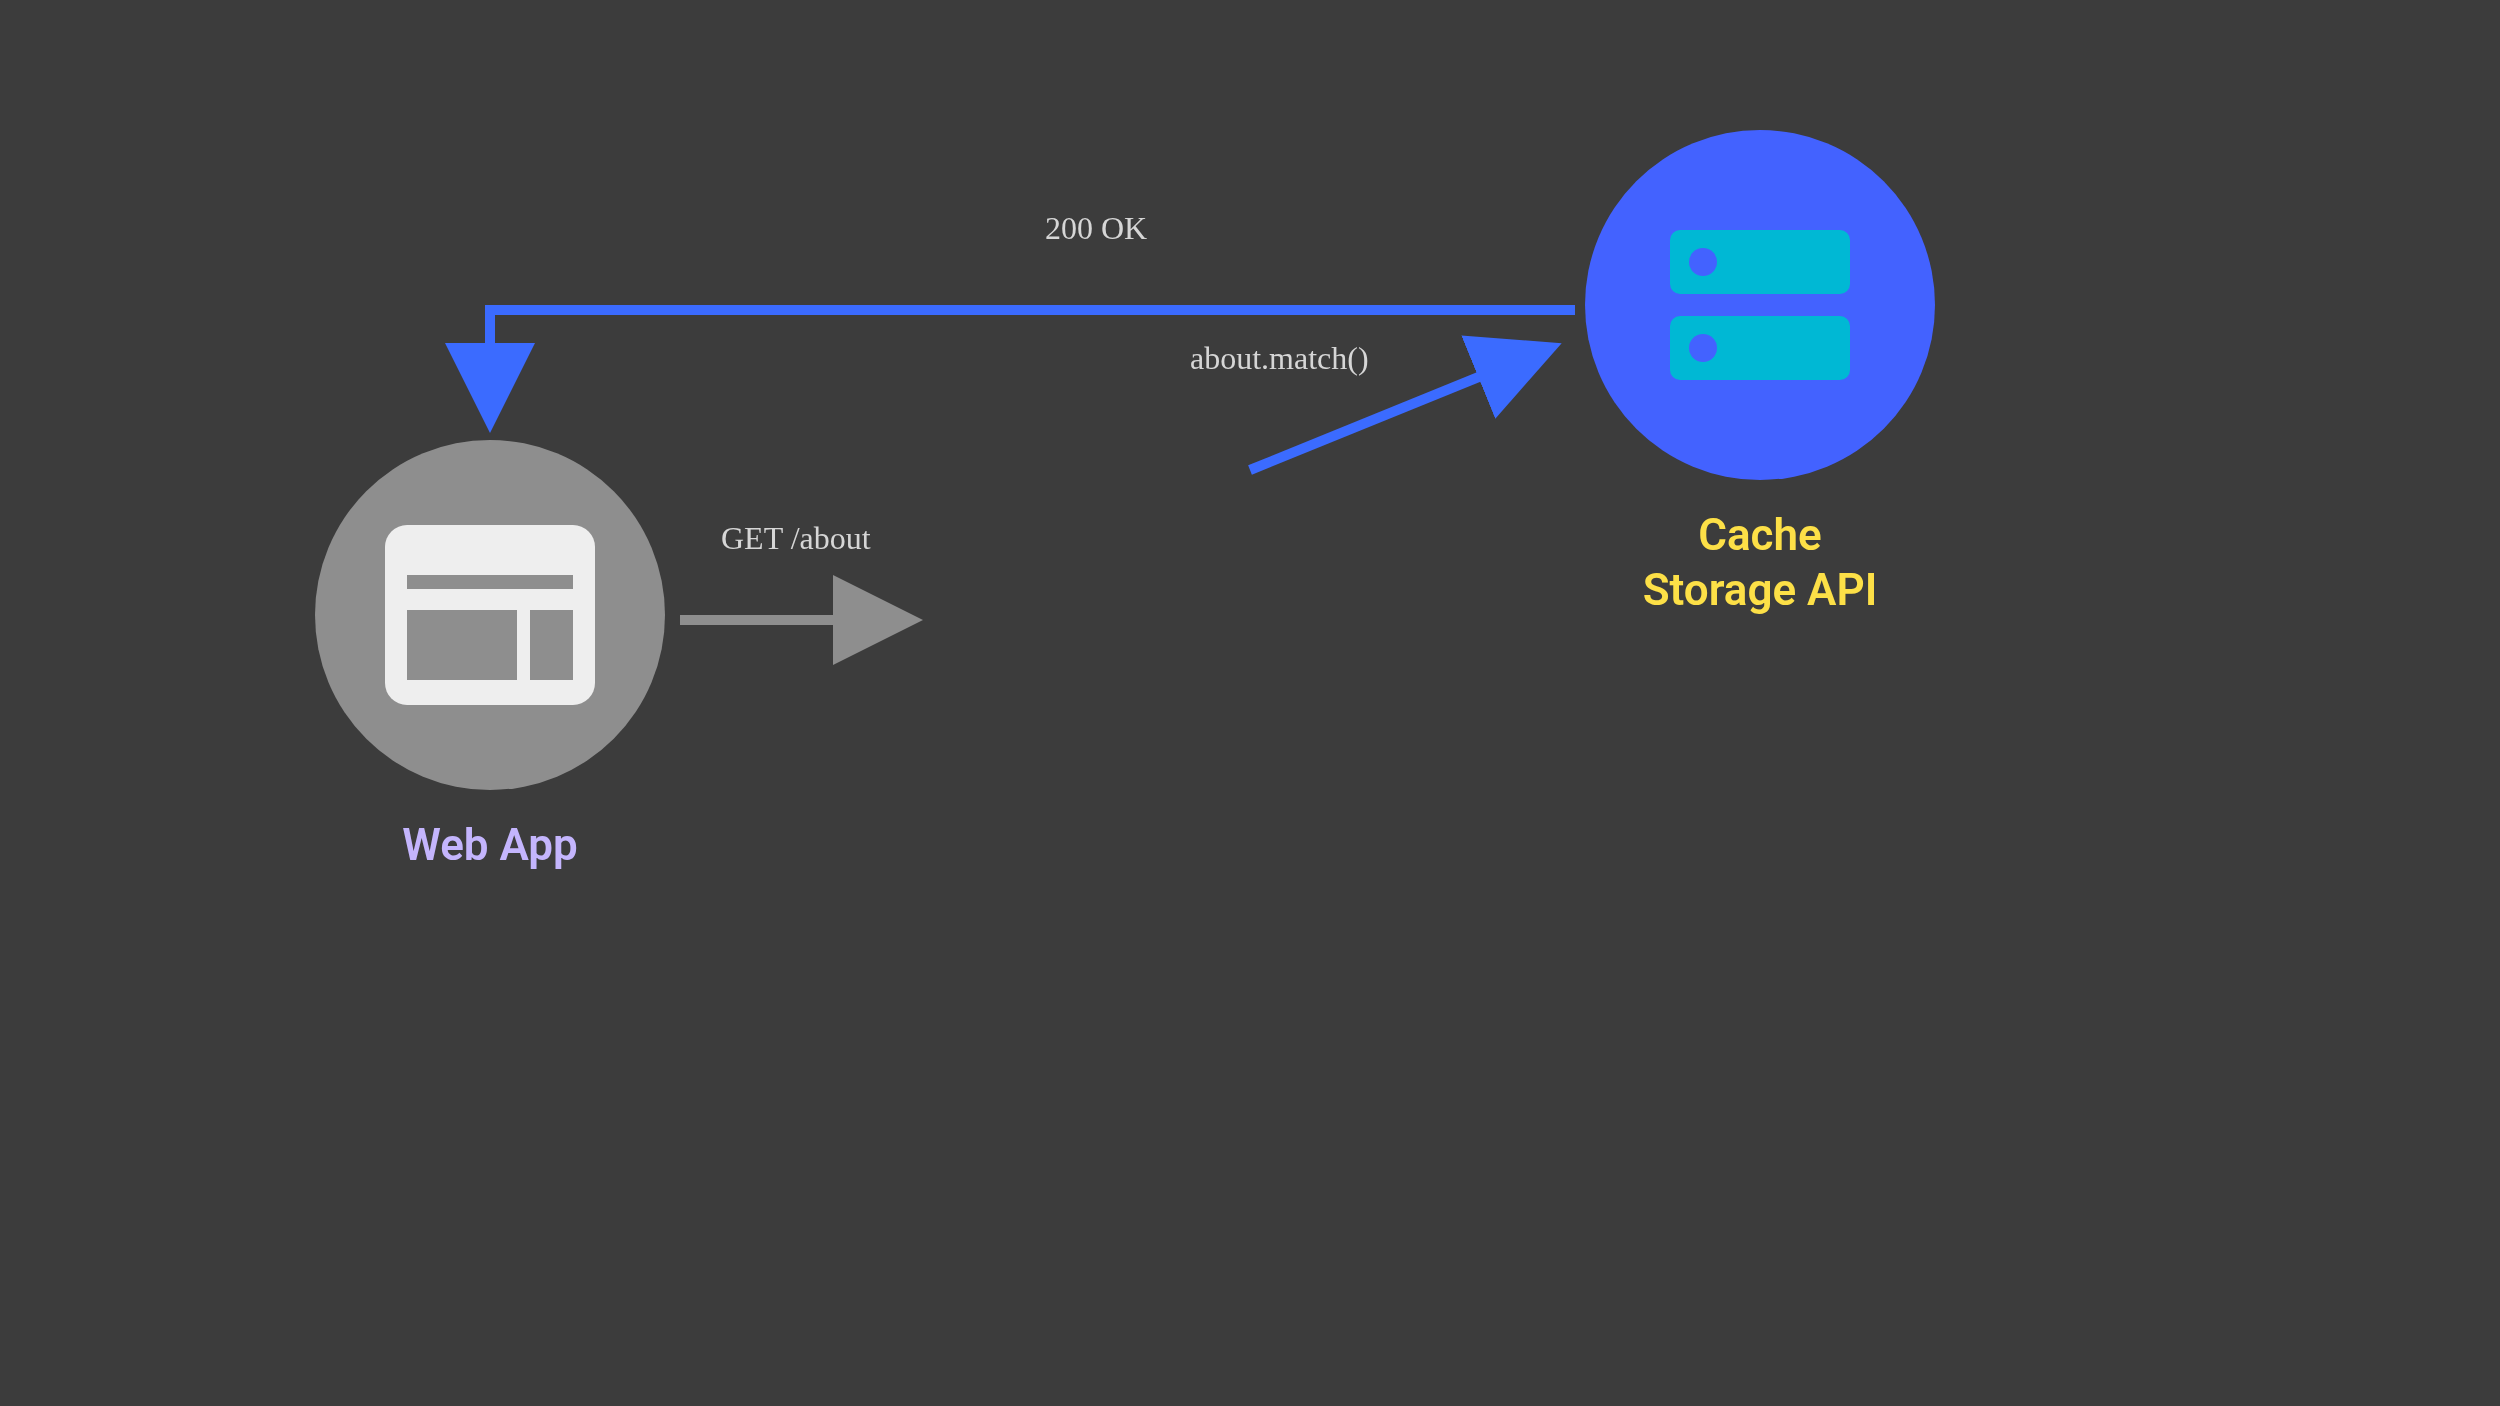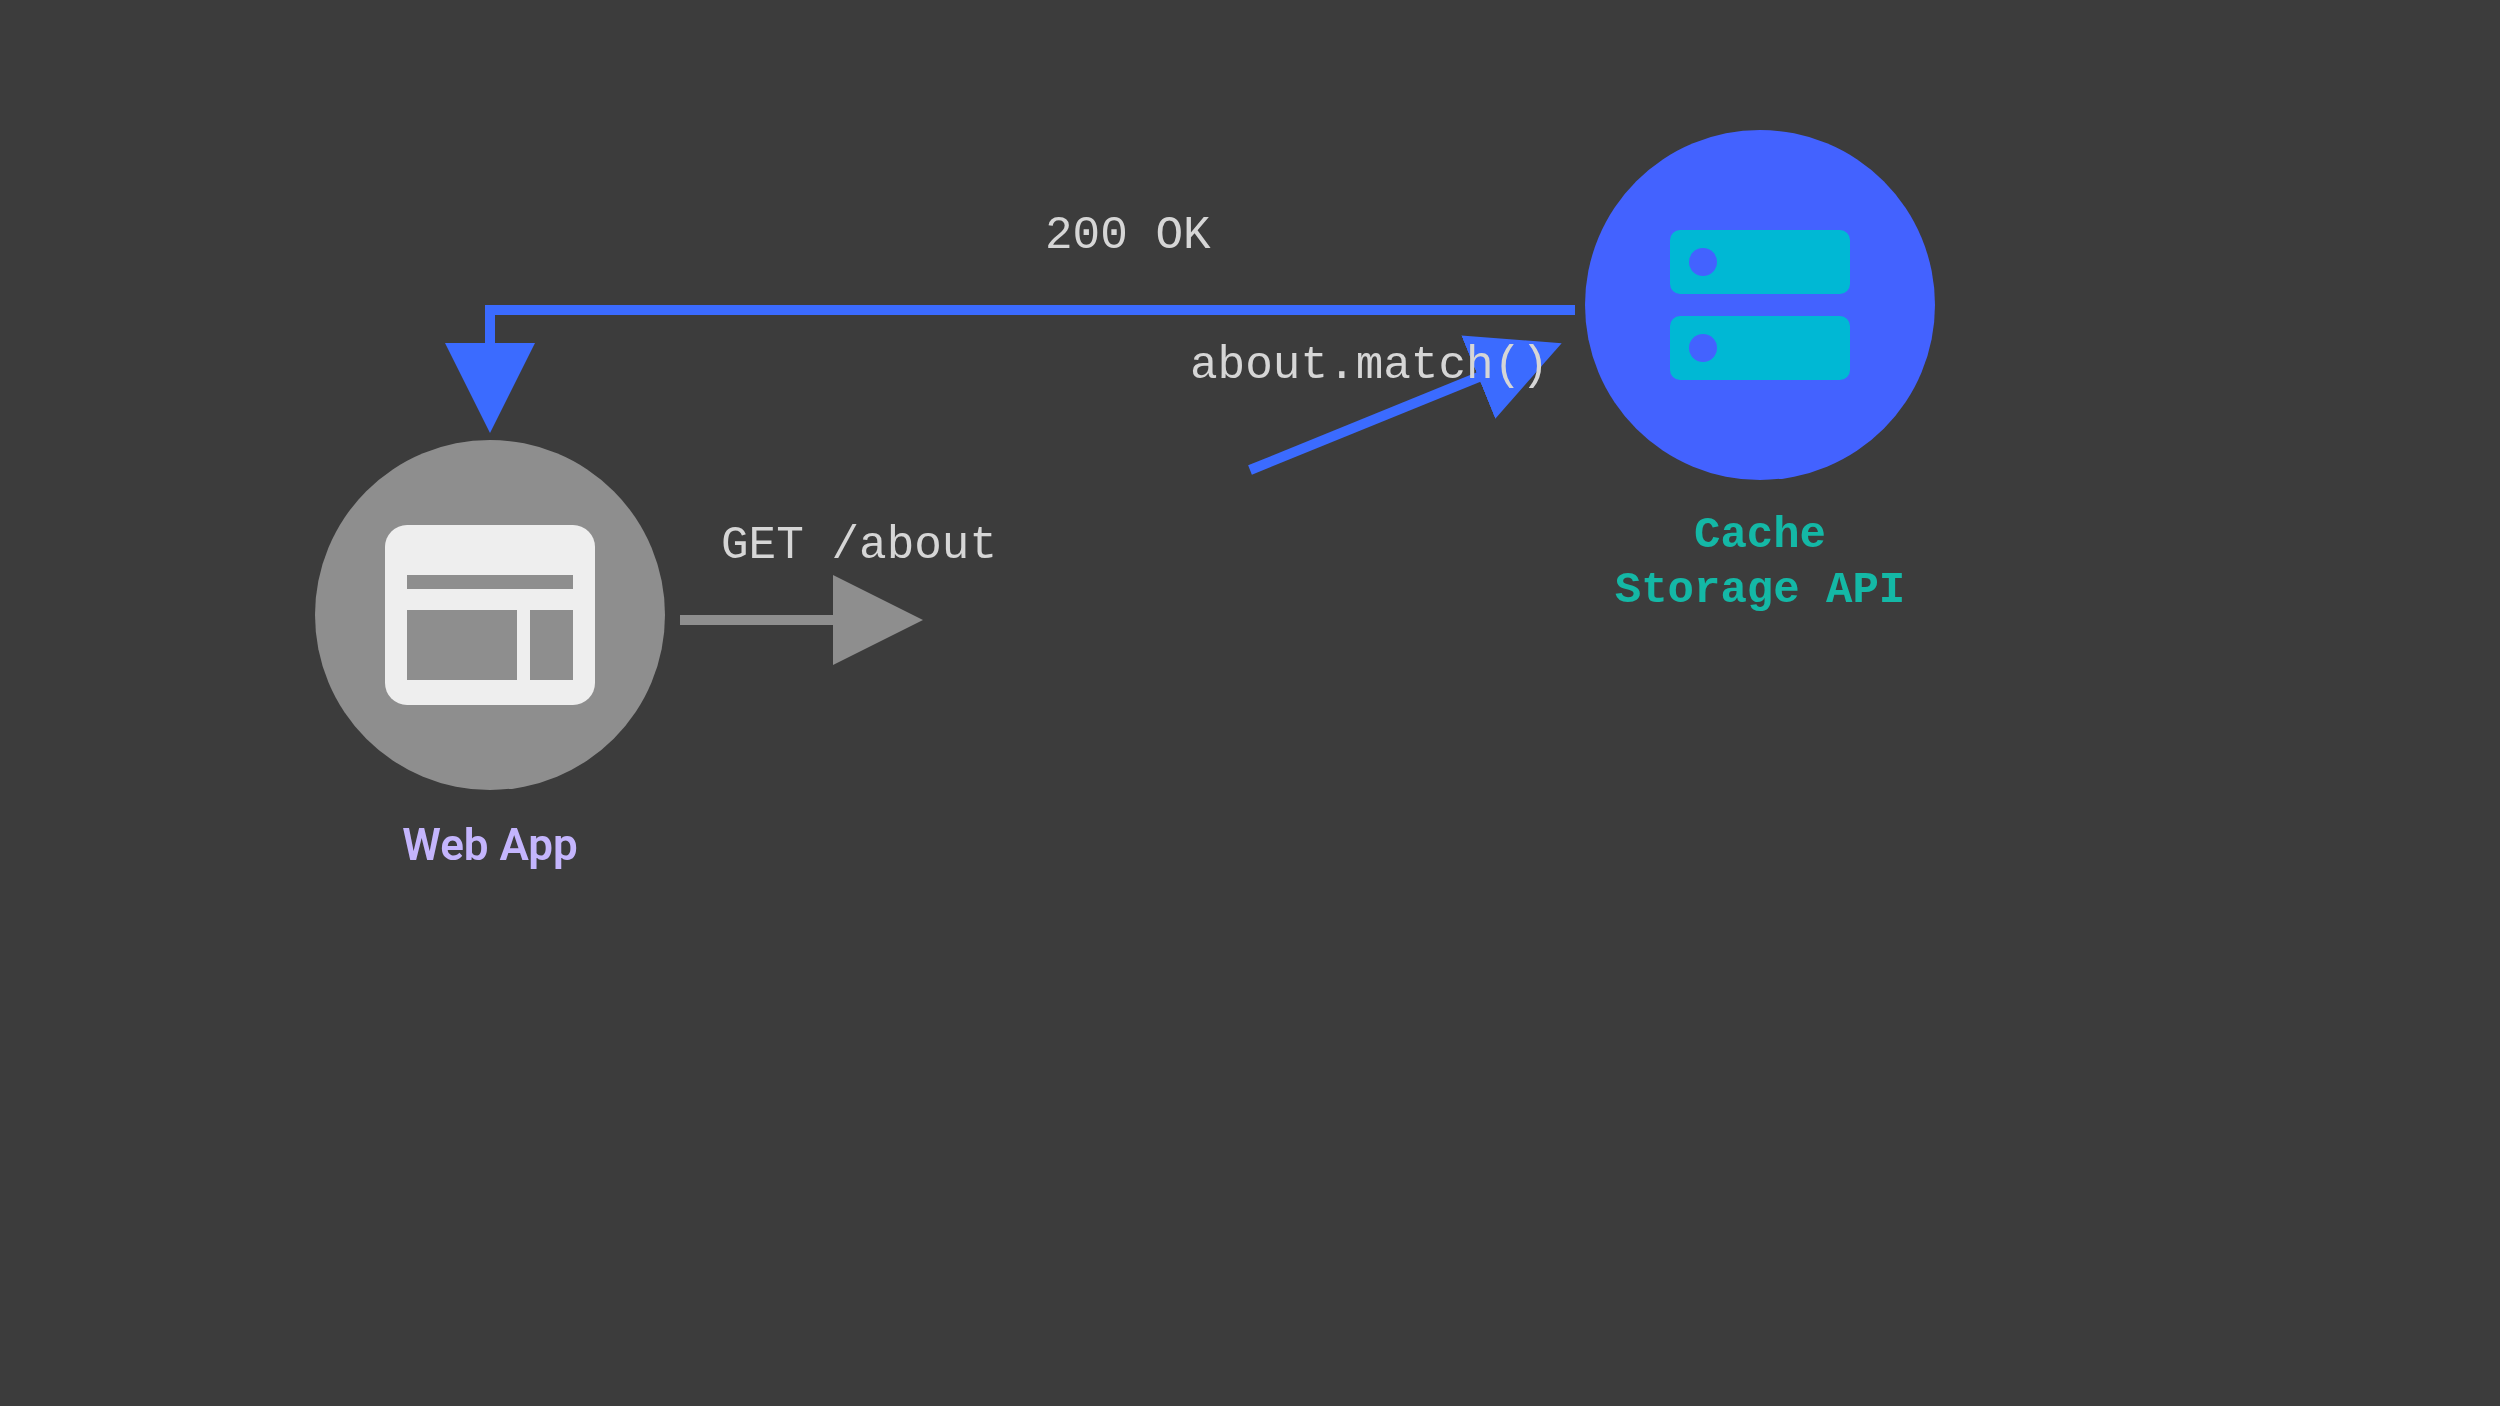--- a/index.html
+++ b/index.html
@@ -30,26 +30,26 @@
   }
   .label {
     font-size: 44px;
     font-weight: 600;
     margin-top: 28px;
     line-height: 1.25;
   }
   .gray-circle { background: #8e8e8e; }
   .blue-circle { background: #4362ff; }
   .gray-text  { color: #c4b5fd; }
-  .blue-text  { color: #14b8a6; font-family: Liberation Mono, monospace; }
+  .blue-text  { color: #fde047; }
 
   .arrow-label {
     position: absolute;
-    font-family: Liberation Mono, monospace;
-    font-size: 46px;
+    font-family: Liberation Serif, serif;
+    font-size: 32px;
     color: #d6d6d6;
     white-space: nowrap;
   }
 
   svg.connectors {
     position: absolute;
     inset: 0;
     width: 2500px;
     height: 1406px;
     pointer-events: none;

